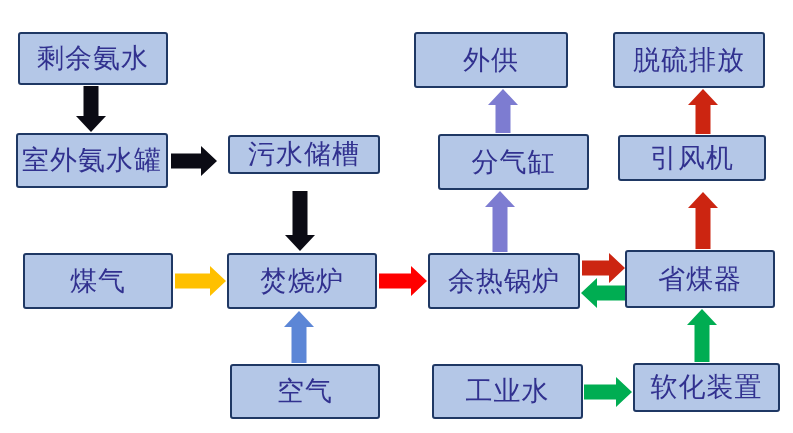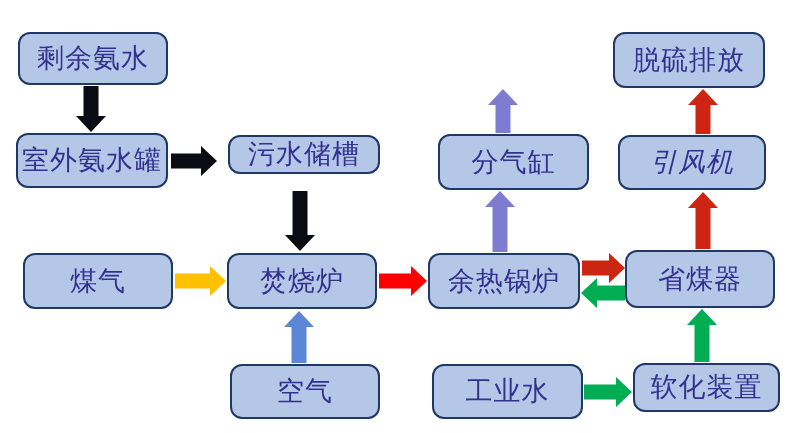--- a/index.html
+++ b/index.html
@@ -20,40 +20,40 @@
     left: 0;
     top: 0;
     width: 793px;
     height: 433px;
   }
   .node {
     position: absolute;
     box-sizing: border-box;
     background: var(--box-fill, #b4c7e7);
     border: 2.5px solid var(--box-border, #1f3864);
-    border-radius: 12px;
+    border-radius: 3px;
     color: var(--box-text, #31318f);
     font-size: 27px;
     letter-spacing: 1px;
     display: flex;
     align-items: center;
     justify-content: center;
     text-align: center;
     line-height: 1;
     z-index: 2;
   }
   
   .n-surplus     { left: 18px;  top: 32px;  width: 150px; height: 53px; }
   .n-external    { left: 414px; top: 32px;  width: 154px; height: 56px; }
   .n-desulf      { left: 613px; top: 32px;  width: 152px; height: 56px; }
   
   .n-outdoor     { left: 16px;  top: 133px; width: 152px; height: 55px; }
   .n-sewage      { left: 217px; top: 135px; width: 152px; height: 39px; margin-left: 11px; }
   .n-distributor { left: 422px; top: 134px; width: 151px; height: 56px; margin-left: 16px; }
-  .n-fan         { left: 618px; top: 135px; width: 148px; height: 55px; font-style: italic; }
+  .n-fan         { left: 618px; top: 135px; width: 148px; height: 46px; }
   
   .n-coalgas     { left: 23px;  top: 253px; width: 150px; height: 56px; }
   .n-incinerator { left: 227px; top: 253px; width: 150px; height: 56px; }
   .n-boiler      { left: 428px; top: 253px; width: 152px; height: 56px; }
   .n-economizer  { left: 625px; top: 250px; width: 150px; height: 58px; }
   
   .n-air         { left: 230px; top: 364px; width: 150px; height: 55px; }
   .n-indwater    { left: 432px; top: 364px; width: 151px; height: 55px; }
   .n-softening   { left: 633px; top: 363px; width: 147px; height: 49px; }
 </style>
@@ -80,19 +80,20 @@
   </svg>
 
   <div class="node n-surplus">剩余氨水</div>
   <div class="node n-outdoor">室外氨水罐</div>
   <div class="node n-sewage">污水储槽</div>
   <div class="node n-coalgas">煤气</div>
   <div class="node n-incinerator">焚烧炉</div>
   <div class="node n-boiler">余热锅炉</div>
   <div class="node n-air">空气</div>
   <div class="node n-distributor">分气缸</div>
+  <div class="node n-external">外供</div>
   <div class="node n-economizer">省煤器</div>
   <div class="node n-fan">引风机</div>
   <div class="node n-desulf">脱硫排放</div>
   <div class="node n-indwater">工业水</div>
   <div class="node n-softening">软化装置</div>
 
 </div>
 
 </body></html>

